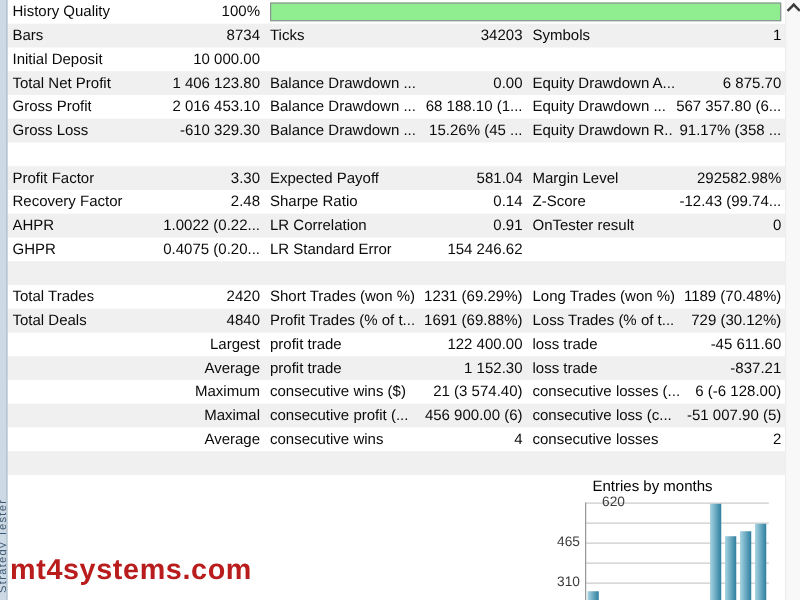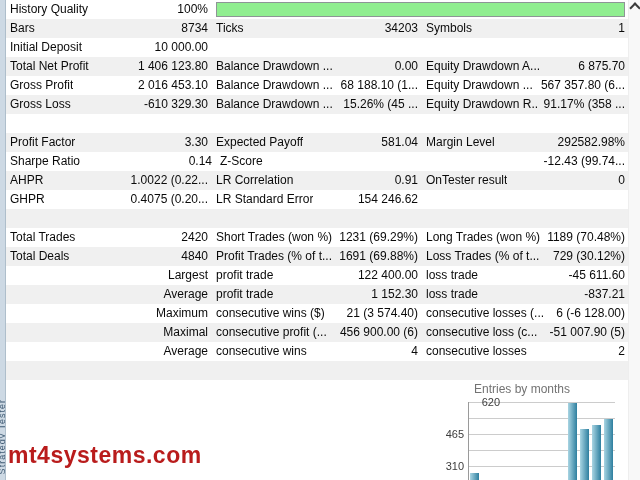--- a/index.html
+++ b/index.html
@@ -39,21 +39,21 @@
   .c3{flex:1;}
   .cell .lbl{overflow:hidden;}
   .cell .val{margin-left:auto;text-align:left;padding-left:6px;}
   .pcell{flex:1;display:flex;padding:0 4px;}
   .pbar{
     flex:1;height:13px;margin-top:2px;
     border:1px solid #8e9596;background:#90ee90;
   }
   
   .chart{position:absolute;left:440px;top:380px;width:183px;height:100px;overflow:hidden;background:#fff;z-index:2;}
-  .chart-title{position:absolute;left:34px;top:2px;font-size:12px;color:#737373;}
+  .chart-title{position:absolute;left:34px;top:2px;font-size:12px;color:#000000;}
   .axis-v{position:absolute;left:28px;top:22px;width:1px;height:80px;background:#9a9a9a;}
   .gridline{position:absolute;left:28px;width:147px;height:1px;background:#cccccc;}
   .ytick{position:absolute;left:0;width:24px;text-align:right;font-size:11px;color:#3c3c3c;line-height:11px;}
   .bar{position:absolute;width:9px;bottom:-2px;}
   
   .watermark{
     position:absolute;left:8px;top:442px;z-index:10;
     font-size:23px;font-weight:bold;letter-spacing:0.5px;
   }
 </style>
@@ -153,20 +153,24 @@
       <div class="cell c2">
         <span class="lbl">Expected Payoff</span>
         <span class="val">581.04</span>
       </div>
       <div class="cell c3">
         <span class="lbl">Margin Level</span>
         <span class="val">292582.98%</span>
       </div>
     </div>
     <div class="row">
+      <div class="cell c1">
+        <span class="lbl">Recovery Factor</span>
+        <span class="val">2.48</span>
+      </div>
       <div class="cell c2">
         <span class="lbl">Sharpe Ratio</span>
         <span class="val">0.14</span>
       </div>
       <div class="cell c3">
         <span class="lbl">Z-Score</span>
         <span class="val">-12.43 (99.74...</span>
       </div>
     </div>
     <div class="row alt">

